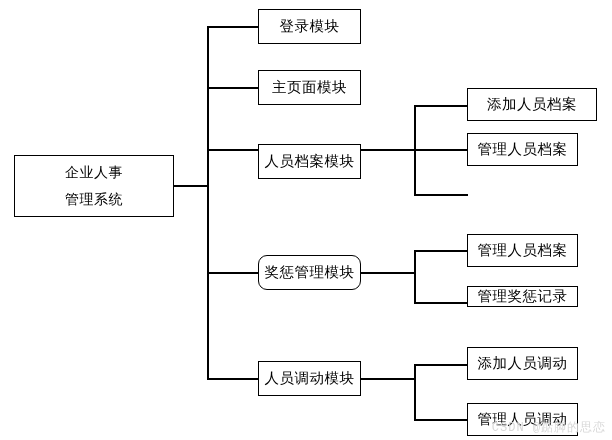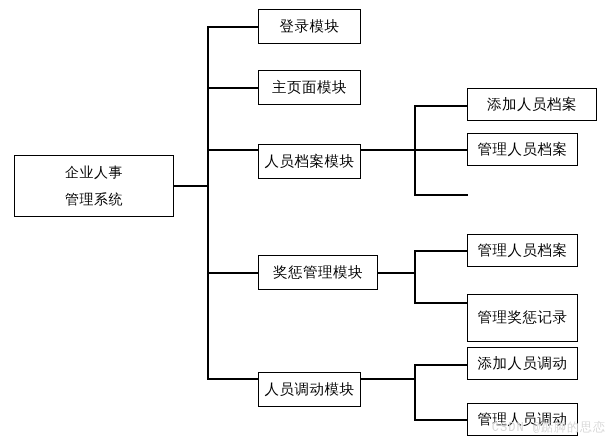--- a/index.html
+++ b/index.html
@@ -81,25 +81,25 @@
   </div>
 
   <div class="node" style="left:258px; top:70px; width:103px; height:35px;">
     <span>主页面模块</span>
   </div>
 
   <div class="node" style="left:258px; top:144px; width:103px; height:35px;">
     <span>人员档案模块</span>
   </div>
 
-  <div class="node" style="left:258px; top:255px; width:120px; height:35px;">
+  <div class="node" style="left:258px; top:255px; width:103px; height:35px;border-radius:9px;">
     <span>奖惩管理模块</span>
   </div>
 
-  <div class="node" style="left:258px; top:361px; width:103px; height:35px;margin-top:11px;">
+  <div class="node" style="left:258px; top:361px; width:103px; height:35px;">
     <span>人员调动模块</span>
   </div>
 
   <div class="edge h" style="left:361px; top:149px; width:54px;"></div>
   <div class="edge v" style="left:414px; top:105px; height:89px;"></div>
   <div class="edge h" style="left:414px; top:105px; width:54px;"></div>
   <div class="edge h" style="left:414px; top:149px; width:54px;"></div>
   <div class="edge h" style="left:414px; top:194px; width:54px;"></div>
 
   <div class="node" style="left:467px; top:88px; width:130px; height:33px;">
@@ -110,21 +110,21 @@
   </div>
 
   <div class="edge h" style="left:361px; top:272px; width:54px;"></div>
   <div class="edge v" style="left:414px; top:250px; height:53px;"></div>
   <div class="edge h" style="left:414px; top:250px; width:54px;"></div>
   <div class="edge h" style="left:414px; top:302px; width:54px;"></div>
 
   <div class="node" style="left:467px; top:234px; width:111px; height:33px;">
     <span>管理人员档案</span>
   </div>
-  <div class="node" style="left:467px; top:286px; width:111px; height:48px;margin-top:8px;">
+  <div class="node" style="left:467px; top:286px; width:111px; height:21px;">
     <span>管理奖惩记录</span>
   </div>
 
   <div class="edge h" style="left:361px; top:378px; width:54px;"></div>
   <div class="edge v" style="left:414px; top:364px; height:56px;"></div>
   <div class="edge h" style="left:414px; top:364px; width:54px;"></div>
   <div class="edge h" style="left:414px; top:419px; width:54px;"></div>
 
   <div class="node" style="left:467px; top:347px; width:111px; height:33px;">
     <span>添加人员调动</span>

